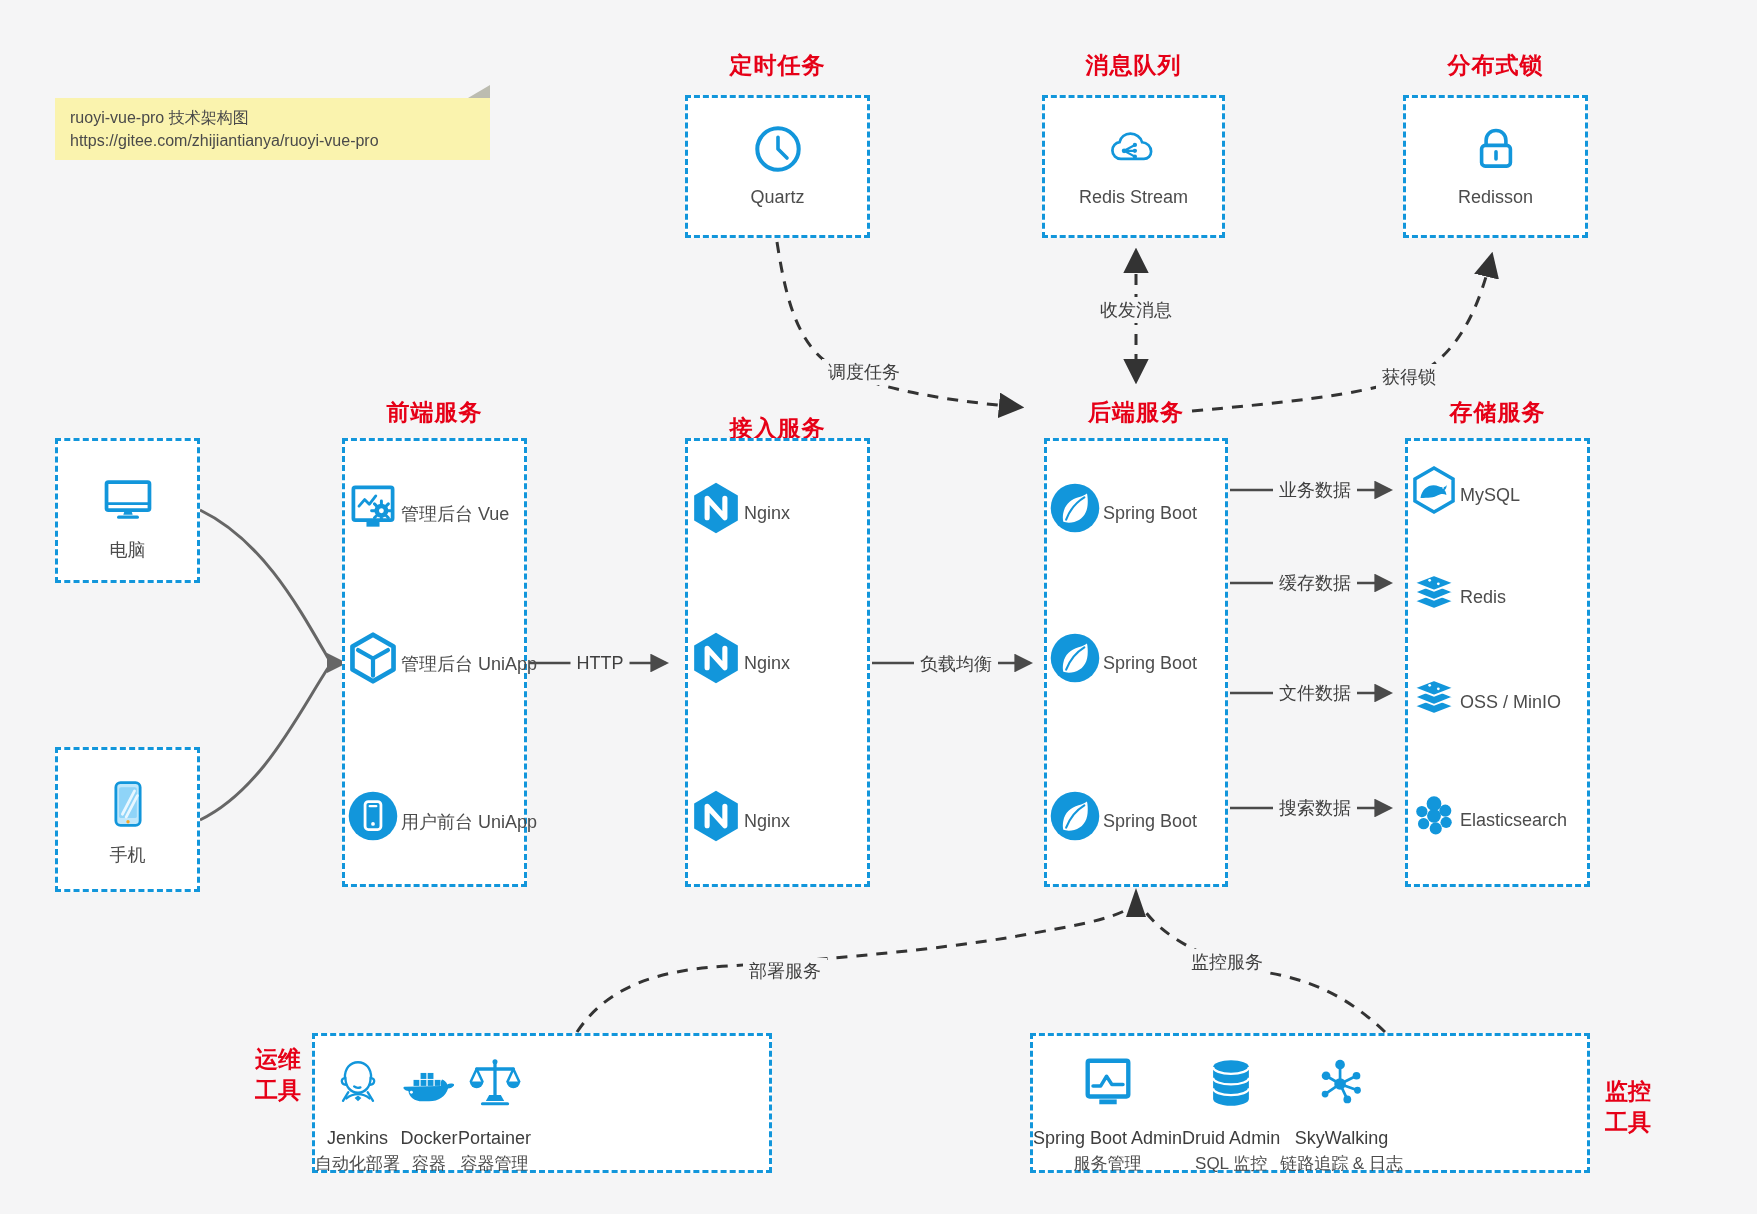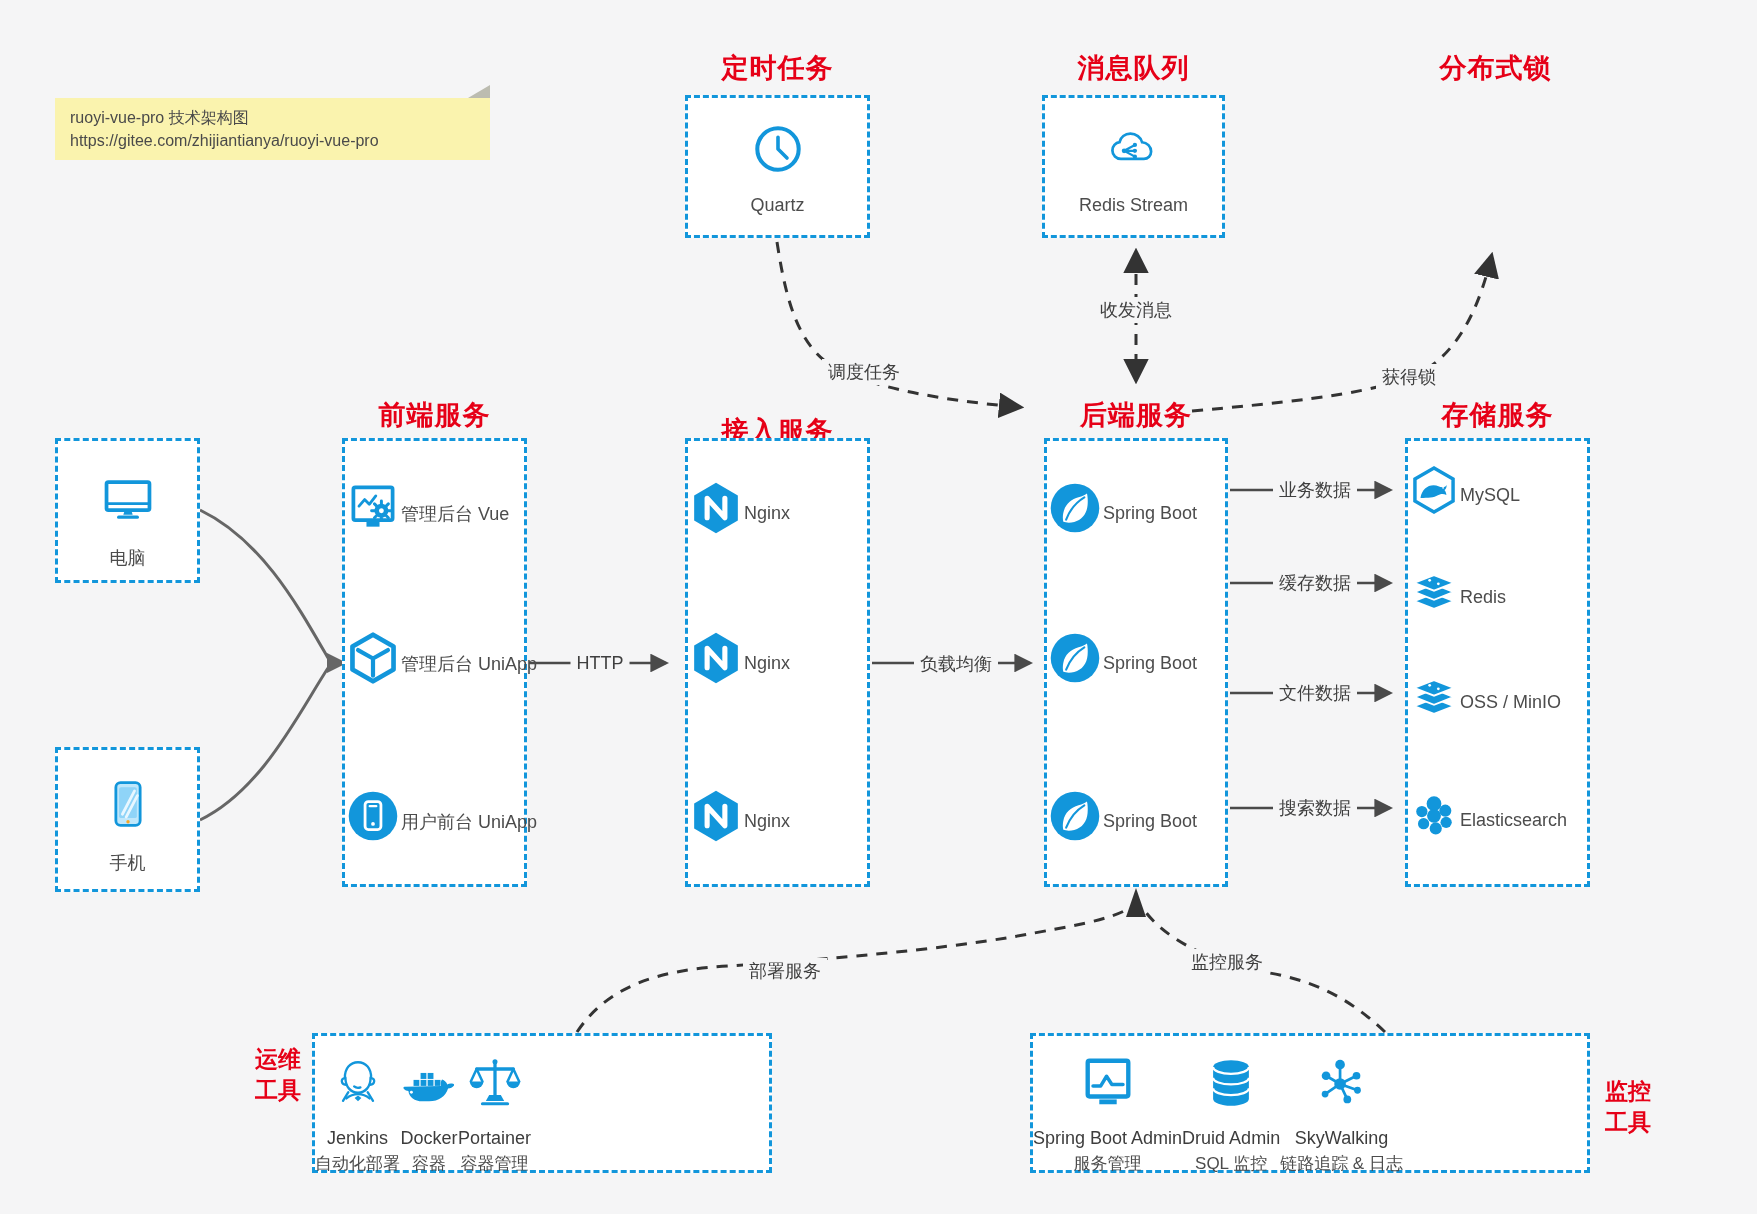--- a/index.html
+++ b/index.html
@@ -1,20 +1,20 @@
 <!DOCTYPE html>
 <html><head>
 <meta charset="utf-8">
 <style>
   html,body{margin:0;padding:0;background:#f5f5f6;font-family:"Liberation Sans","DejaVu Sans",sans-serif;}
   .stage{position:relative;width:1757px;height:1214px;background:#f5f5f6;overflow:hidden;}
   svg.connectors{position:absolute;left:0;top:0;}
   .gbox{position:absolute;background:#fff;border:3px dashed #1296db;box-sizing:border-box;}
-  .gtitle{position:absolute;text-align:center;font-size:27px;font-weight:bold;color:#e60017;letter-spacing:1px;white-space:nowrap;}
-  .titem{display:flex;flex-direction:column;align-items:center;gap:8px;}
+  .gtitle{position:absolute;text-align:center;font-size:23px;font-weight:bold;color:#e60017;letter-spacing:1px;white-space:nowrap;}
+  .titem{display:flex;flex-direction:column;align-items:center;}
   .sitem{position:absolute;left:0;right:0;display:flex;flex-direction:row;align-items:center;}
   .lbl{margin-top:7px;font-size:18px;color:#4c4c4c;white-space:nowrap;}
   .icon{display:block;}
   .alabel{position:absolute;transform:translate(-50%,-50%);background:#f5f5f6;padding:1px 6px;font-size:18px;color:#3f3f3f;white-space:nowrap;}
   .side-label{position:absolute;width:52px;text-align:center;font-size:23px;font-weight:bold;color:#e60017;line-height:31px;}
   .note{position:absolute;left:55px;top:98px;width:435px;height:62px;background:#faf3ae;color:#4a4a4a;font-size:16px;line-height:23px;padding:8px 0 8px 15px;box-sizing:border-box;}
   .note::after{content:"";position:absolute;right:0;top:-13px;border-left:22px solid transparent;border-bottom:13px solid #bcbcb0;}
   .bbox{display:flex;justify-content:flex-start;padding-top:18px;}
   .bitem{display:flex;flex-direction:column;align-items:center;}
   .bname{margin-top:12px;font-size:18px;color:#3d3d3d;white-space:nowrap;}
@@ -87,20 +87,32 @@
           <circle cx="19" cy="32" r="2.6" fill="#1296db" stroke="none"></circle>
             <circle cx="31" cy="25.5" r="2.4" fill="#1296db" stroke="none"></circle>
             <circle cx="31" cy="32" r="2.4" fill="#1296db" stroke="none"></circle>
             <circle cx="31" cy="38.5" r="2.4" fill="#1296db" stroke="none"></circle>
         </svg>
       </span>
       <div class="lbl">Redis Stream</div>
     </div>
   </div>
 
+  <div class="gbox" style="left:1403px;top:95px;width:185px;height:143px">
+    <div class="titem" style="padding-top:24px">
+      <span class="icon">
+        <svg width="54" height="54" viewBox="0 0 60 60" fill="none" stroke="#1296db">
+          <path d="M19 26v-5.5C19 14 24 9.5 30 9.5S41 14 41 20.5V26" stroke-width="4"></path>
+          <rect x="14" y="26" width="32" height="23" rx="4" stroke-width="4"></rect>
+          <path d="M30 33v8" stroke-width="4" stroke-linecap="round"></path>
+        </svg>
+      </span>
+      <div class="lbl">Redisson</div>
+    </div>
+  </div>
 
   <div class="gbox" style="left:55px;top:438px;width:145px;height:145px">
     <div class="titem" style="padding-top:30px">
       <span class="icon">
         <svg width="56" height="56" viewBox="0 0 60 60" fill="none" stroke="#1296db">
           <rect x="7" y="12" width="46" height="30" rx="2" stroke-width="4"></rect>
           <path d="M8 35h44" stroke-width="3"></path>
           <path d="M26.5 42l-1.5 5h10l-1.5-5z" fill="#1296db" stroke="none"></path>
           <path d="M20 49.5h20" stroke-width="3.5" stroke-linecap="round"></path>
         </svg>

